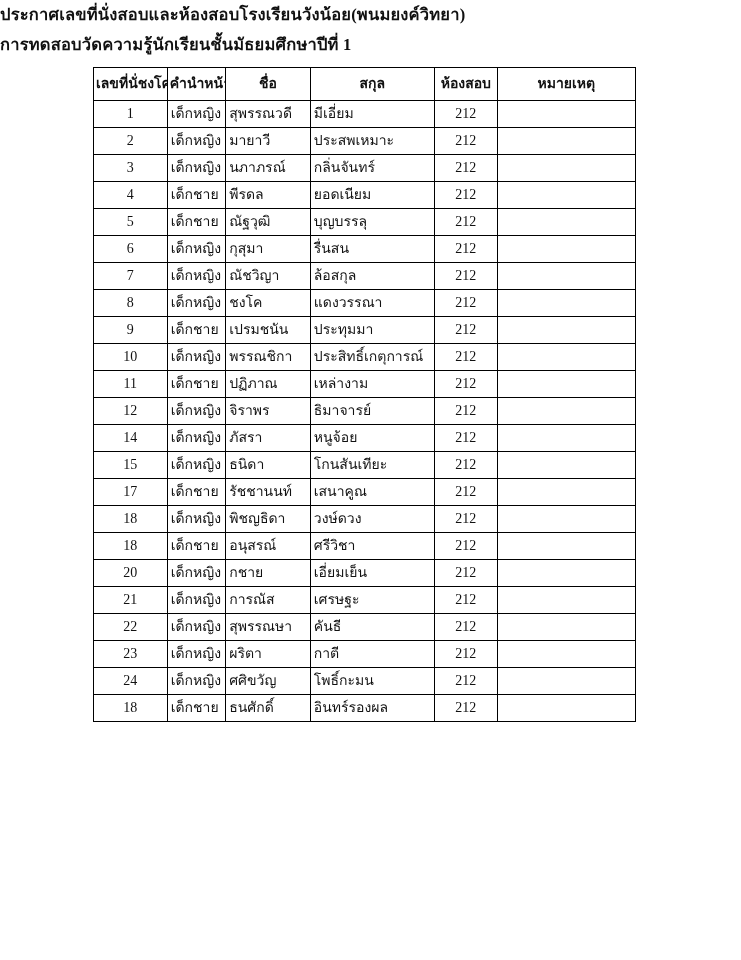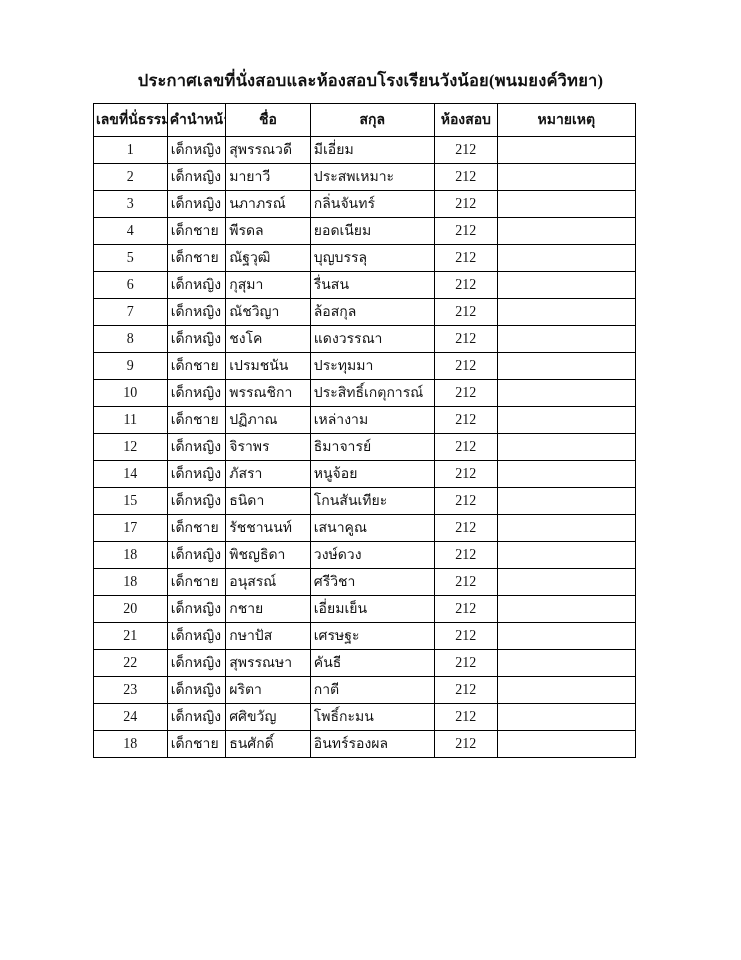--- a/index.html
+++ b/index.html
@@ -11,22 +11,21 @@
     position: relative;
     width: 741px;
     height: 960px;
     margin: 0 auto;
     background: #ffffff;
     font-family: "Liberation Serif", "DejaVu Serif", serif;
     color: #111111;
     overflow: hidden;
   }
   .title-block {
-    padding-top: 66px;
-    text-align: center;
+    text-align: left;
   }
   .title-line {
     font-size: 16.5px;
     font-weight: bold;
     line-height: 30px;
     letter-spacing: 0.2px;
   }
   .title-line.room {
     font-size: 15.5px;
     line-height: 28px;
@@ -66,34 +65,35 @@
   col.col-room    { width: 11.6%; }
   col.col-remark  { width: 25.5%; }
 </style>
 </head>
 <body>
 
 <div class="page">
 
   <div class="title-block">
     <div class="title-line">ประกาศเลขที่นั่งสอบและห้องสอบโรงเรียนวังน้อย(พนมยงค์วิทยา)</div>
+    <div class="title-line">การทดสอบวัดความรู้นักเรียนชั้นมัธยมศึกษาปีที่ 1</div>
   </div>
 
   <table class="seating">
     <colgroup>
       <col class="col-seat">
       <col class="col-title">
       <col class="col-first">
       <col class="col-surname">
       <col class="col-room">
       <col class="col-remark">
     </colgroup>
     <thead>
       <tr>
-        <th class="c">เลขที่นั่ธรรม</th>
+        <th class="c">เลขที่นั่ชงโค</th>
         <th class="c">คำนำหน้า</th>
         <th class="c">ชื่อ</th>
         <th class="c">สกุล</th>
         <th class="c">ห้องสอบ</th>
         <th class="c">หมายเหตุ</th>
       </tr>
     </thead>
     <tbody id="table-body">
         <tr>
           <td class="c">1</td>
@@ -235,21 +235,21 @@
           <td class="c">20</td>
           <td class="l">เด็กหญิง</td>
           <td class="l">กชาย</td>
           <td class="l">เอี่ยมเย็น</td>
           <td class="c">212</td>
           <td class="l"></td>
         </tr>
         <tr>
           <td class="c">21</td>
           <td class="l">เด็กหญิง</td>
-          <td class="l">กษาปัส</td>
+          <td class="l">การณัส</td>
           <td class="l">เศรษฐะ</td>
           <td class="c">212</td>
           <td class="l"></td>
         </tr>
         <tr>
           <td class="c">22</td>
           <td class="l">เด็กหญิง</td>
           <td class="l">สุพรรณษา</td>
           <td class="l">คันธี</td>
           <td class="c">212</td>

